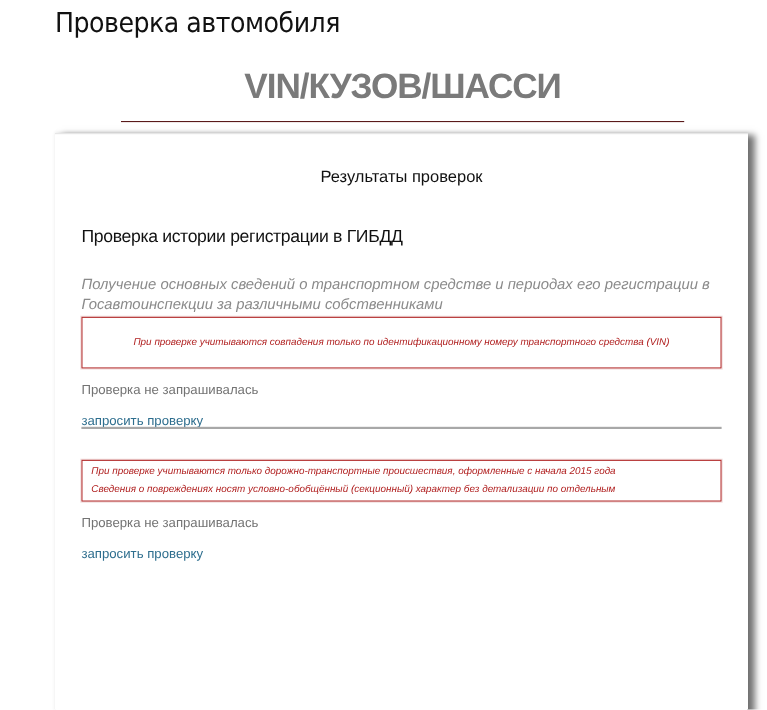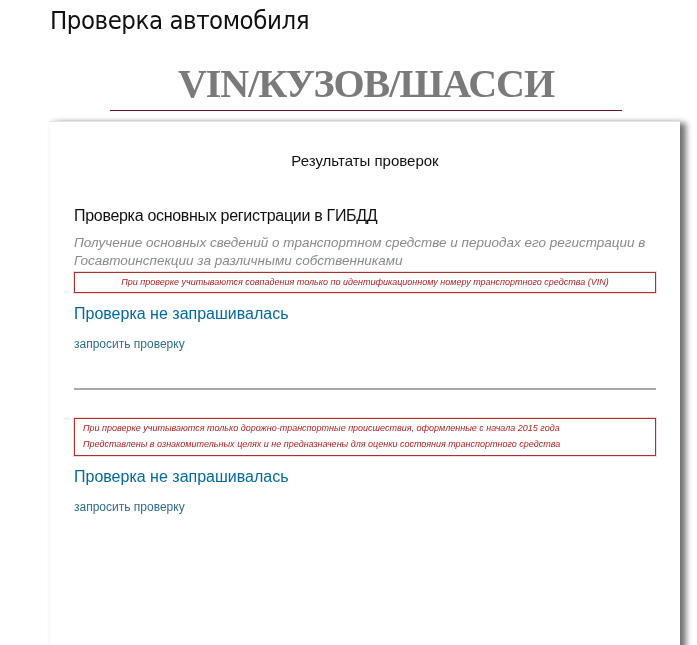--- a/index.html
+++ b/index.html
@@ -25,23 +25,23 @@
       transform: scaleX(0.92);
       transform-origin: left top;
       white-space: nowrap;
     }
     .vin-title {
       position: absolute;
       left: 110px;
       top: 60px;
       width: 512px;
       text-align: center;
-      font-family: Liberation Serif, serif;
+      font-family: Liberation Sans, sans-serif;
       font-weight: bold;
-      font-size: 40px;
+      font-size: 32px;
       color: #7a7a7a;
       letter-spacing: -1px;
       white-space: nowrap;
     }
     .vin-underline {
       position: absolute;
       left: 110px;
       top: 110px;
       width: 512px;
       height: 1px;
@@ -71,43 +71,43 @@
       left: 24px;
       width: 582px;
     }
     .section-title {
       font-size: 16px;
       color: #111111;
       letter-spacing: -0.3px;
       white-space: nowrap;
     }
     .section-desc {
-      margin-top: 9px;
+      margin-top: 25px;
       font-size: 13.5px;
       font-style: italic;
       color: #8a8a8a;
       line-height: 18px;
     }
     .notice {
       border: 1px solid #b32d2d;
       color: #b01f1f;
       font-size: 9px;
       font-style: italic;
       line-height: 15px;
       padding: 1px 6px 1px 6px;
       box-shadow: 0 0 0 1px rgba(200,120,120,0.25);
     }
     .notice-single {
       text-align: center;
-      padding: 2px 6px;
+      padding: 15px 6px;
     }
     .status {
       margin-top: 14px;
-      font-size: 16px;
-      color: #0369a1;
+      font-size: 12px;
+      color: #737373;
     }
     .request-link {
       margin-top: 14px;
       font-size: 12px;
       color: #2e6e8e;
       cursor: pointer;
       display: inline-block;
     }
     .divider {
       position: absolute;
@@ -122,32 +122,32 @@
 <body>
 
 <div class="page-title">Проверка автомобиля</div>
 <div class="vin-title">VIN/КУЗОВ/ШАССИ</div>
 <div class="vin-underline"></div>
 
 <div class="card">
   <div class="card-title">Результаты проверок</div>
 
   <div class="section" style="top: 85px;">
-    <div class="section-title">Проверка основных регистрации в ГИБДД</div>
+    <div class="section-title">Проверка истории регистрации в ГИБДД</div>
     <div class="section-desc">Получение основных сведений о транспортном средстве и периодах его регистрации в Госавтоинспекции за различными собственниками</div>
     <div class="notice notice-single" style="margin-top: 2px;">
       <div>При проверке учитываются совпадения только по идентификационному номеру транспортного средства (VIN)</div>
     </div>
     <div class="status" style="margin-top: 12px;">Проверка не запрашивалась</div>
     <div class="request-link">запросить проверку</div>
   </div>
 
   <div class="divider"></div>
 
   <div class="section" style="top: 294px;">
     <div class="notice" style="margin-top: 2px; padding: 2px 8px 3px 8px; line-height: 15.5px;">
       <div>При проверке учитываются только дорожно-транспортные происшествия, оформленные с начала  2015 года</div>
-      <div>Представлены в ознакомительных целях и не предназначены для оценки состояния транспортного средства</div>
+      <div>Сведения о повреждениях носят условно-обобщённый (секционный) характер без детализации по отдельным</div>
     </div>
     <div class="status" style="margin-top: 12px;">Проверка не запрашивалась</div>
     <div class="request-link">запросить проверку</div>
   </div>
 </div>
 
 </body></html>

